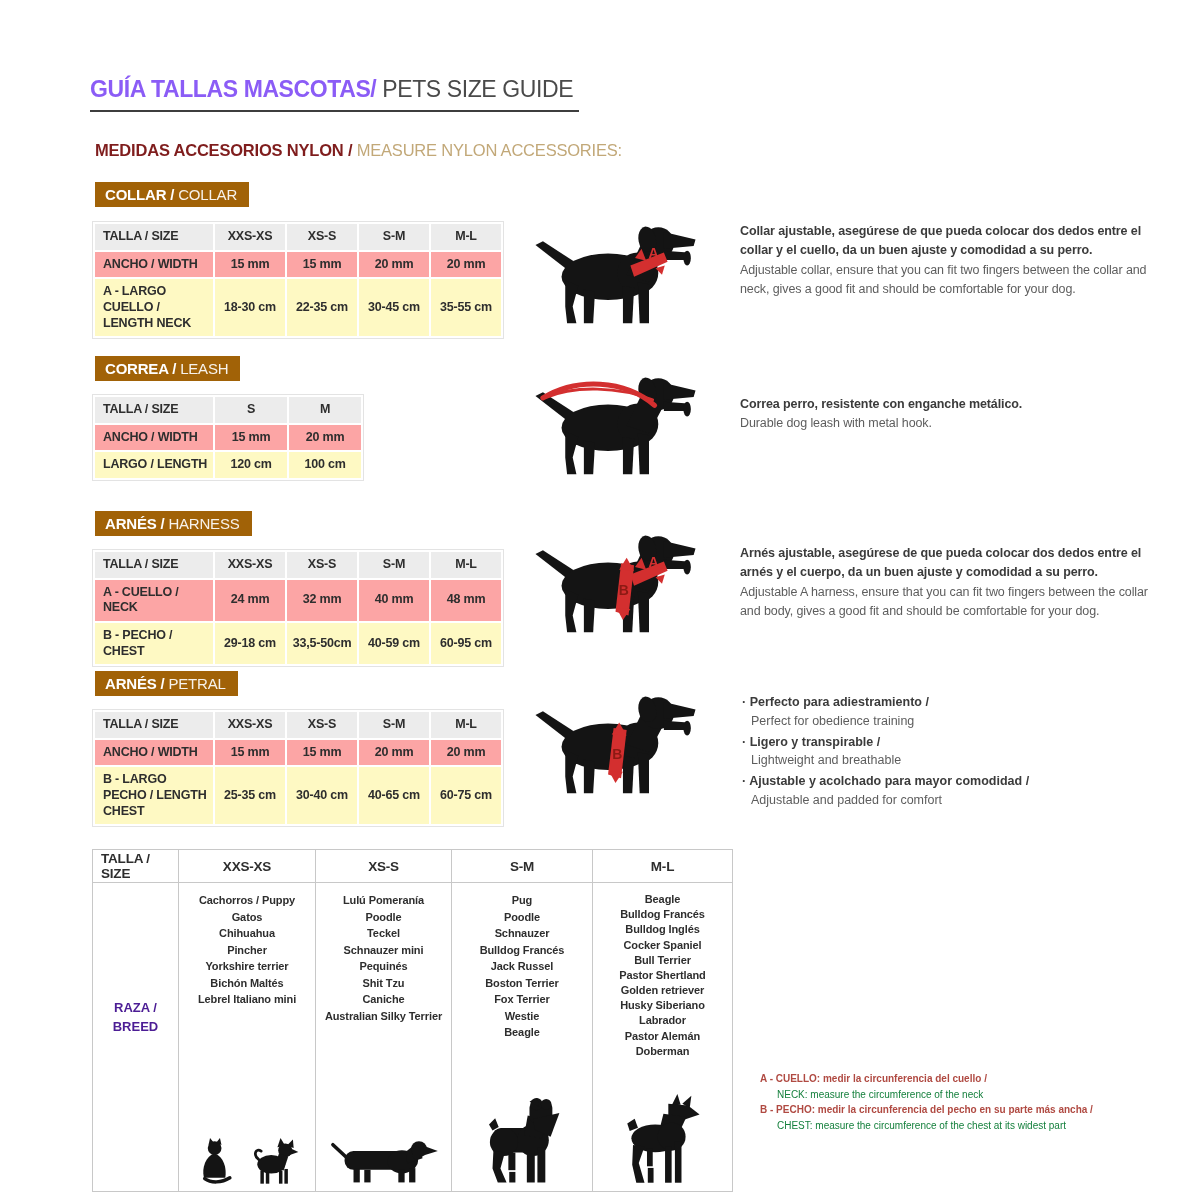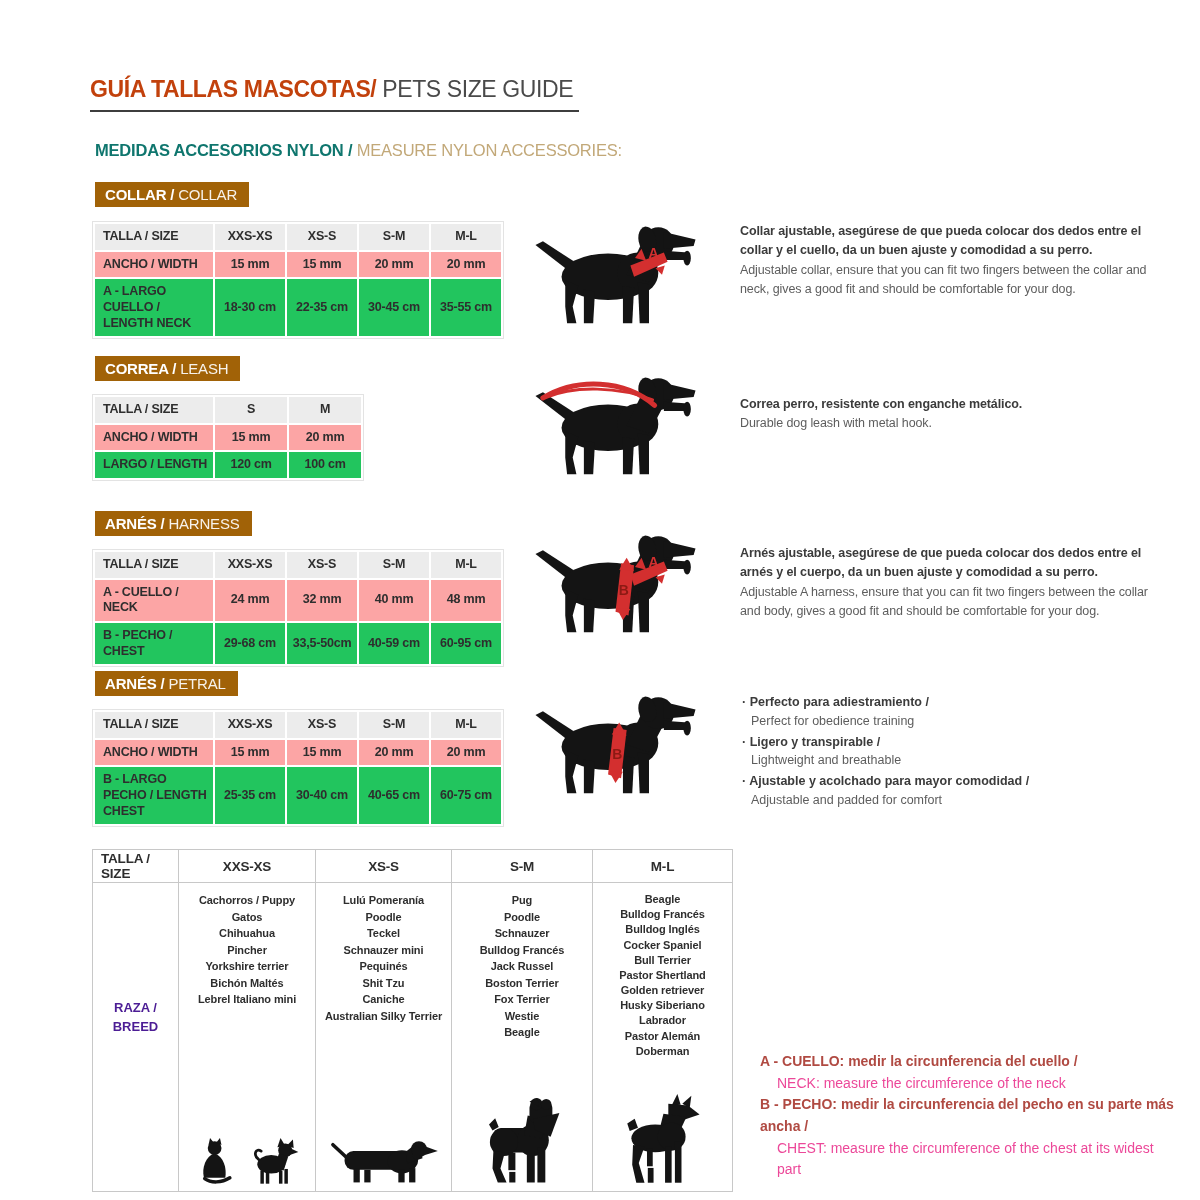--- a/index.html
+++ b/index.html
@@ -5,40 +5,40 @@
   html,body{margin:0;padding:0;}
   body{
     width:1200px;height:1200px;position:relative;background:#ffffff;
     font-family:"Liberation Sans", sans-serif;color:#3d3d3d;overflow:hidden;
   }
   .abs{position:absolute;}
 
   
   .title{left:90px;top:76px;border-bottom:2px solid #3e3e3e;padding-bottom:7px;padding-right:6px;
     font-size:23px;letter-spacing:-0.4px;white-space:nowrap;}
-  .title .t-es{font-weight:700;color:#c2410c;}
+  .title .t-es{font-weight:700;color:#8b5cf6;}
   .title .t-en{font-weight:400;color:#4a4a4a;}
 
   .subtitle{left:95px;top:141px;font-size:16.5px;letter-spacing:-0.2px;white-space:nowrap;}
-  .subtitle .s-es{font-weight:700;color:#0f766e;}
+  .subtitle .s-es{font-weight:700;color:#7f1d1d;}
   .subtitle .s-en{font-weight:400;color:#c2a878;}
 
   
   .badge{background:#a16207;color:#fff;padding:4px 12px 4px 10px;font-size:15px;letter-spacing:-0.2px;white-space:nowrap;}
   .badge .bg-es{font-weight:700;}
   .badge .bg-en{font-weight:400;opacity:.92;}
 
   
   table.sizetable{border-collapse:separate;border-spacing:2px;background:#fff;border:1px solid #e3e3e3;}
   table.sizetable td{font-size:12.5px;font-weight:700;color:#2e2e2e;text-align:center;
     padding:5px 2px;letter-spacing:-0.2px;line-height:1.25;}
   table.sizetable td.lbl{text-align:left;padding-left:8px;}
   table.sizetable tr.r-head td{background:#ececec;}
   table.sizetable tr.r-mid td{background:#fca5a5;}
-  table.sizetable tr.r-white td{background:#22c55e;}
+  table.sizetable tr.r-white td{background:#fef9c3;}
   col.c-label{width:118px;} col.c-val{width:70px;} col.c-val-w{width:72px;}
 
   
   .desc{width:424px;font-size:12.5px;line-height:1.55;letter-spacing:-0.1px;}
   .desc .d-es{display:block;font-weight:700;color:#3b3b3b;}
   .desc .d-en{display:block;font-weight:400;color:#5d5d5d;}
 
   
   .bullets{width:430px;font-size:12.5px;line-height:1.5;}
   .bullet{margin-bottom:2px;}
@@ -60,23 +60,23 @@
   .bt-cell{height:306px;display:flex;flex-direction:column;align-items:center;justify-content:space-between;padding:8px 2px 4px 2px;box-sizing:border-box;}
   .breeds{font-size:11px;font-weight:600;color:#2e2e2e;text-align:center;line-height:1.5;letter-spacing:-0.1px;}
   .breeds.tight{line-height:1.38;}
   .prelines{white-space:pre-line;}
   .bt-label-cell{height:266px;display:flex;align-items:center;justify-content:center;}
   .bt-label{font-size:13px;font-weight:700;color:#4c1d95;text-align:center;line-height:1.5;}
   .sil{display:flex;align-items:flex-end;justify-content:center;gap:8px;}
   .sil svg{display:block;}
 
   
-  .footnotes{width:420px;font-size:14px;line-height:1.55;}
+  .footnotes{width:420px;font-size:10px;line-height:1.55;margin-top:20px;}
   .fn-bold{display:block;font-weight:700;color:#b04a42;}
-  .fn-normal{display:block;font-weight:400;color:#ec4899;margin-left:17px;}
+  .fn-normal{display:block;font-weight:400;color:#15803d;margin-left:17px;}
 </style>
 </head>
 <body>
 
 <svg width="0" height="0" style="position:absolute" aria-hidden="true">
   <defs>
     <g id="dogShape" fill="#141414">
       <polygon points="2,28 10,24 44,46 38,56"></polygon>
       <ellipse cx="80" cy="62" rx="50" ry="25"></ellipse>
       <circle cx="112" cy="58" r="22"></circle>
@@ -210,21 +210,21 @@
   </tr>
   <tr class="r-mid">
     <td class="lbl">A - CUELLO / NECK</td>
     <td>24 mm</td>
     <td>32 mm</td>
     <td>40 mm</td>
     <td>48 mm</td>
   </tr>
   <tr class="r-white">
     <td class="lbl">B - PECHO / CHEST</td>
-    <td>29-68 cm</td>
+    <td>29-18 cm</td>
     <td>33,5-50cm</td>
     <td>40-59 cm</td>
     <td>60-95 cm</td>
   </tr>
 </tbody>
   </table>
 <div class="abs dogwrap" style="left:533px;top:528px">
   <svg viewBox="0 0 190 115">
     <use href="#dogShape"></use>
     <polygon points="104,50 140,36 144,46 108,62" fill="#d32f2f"></polygon>

